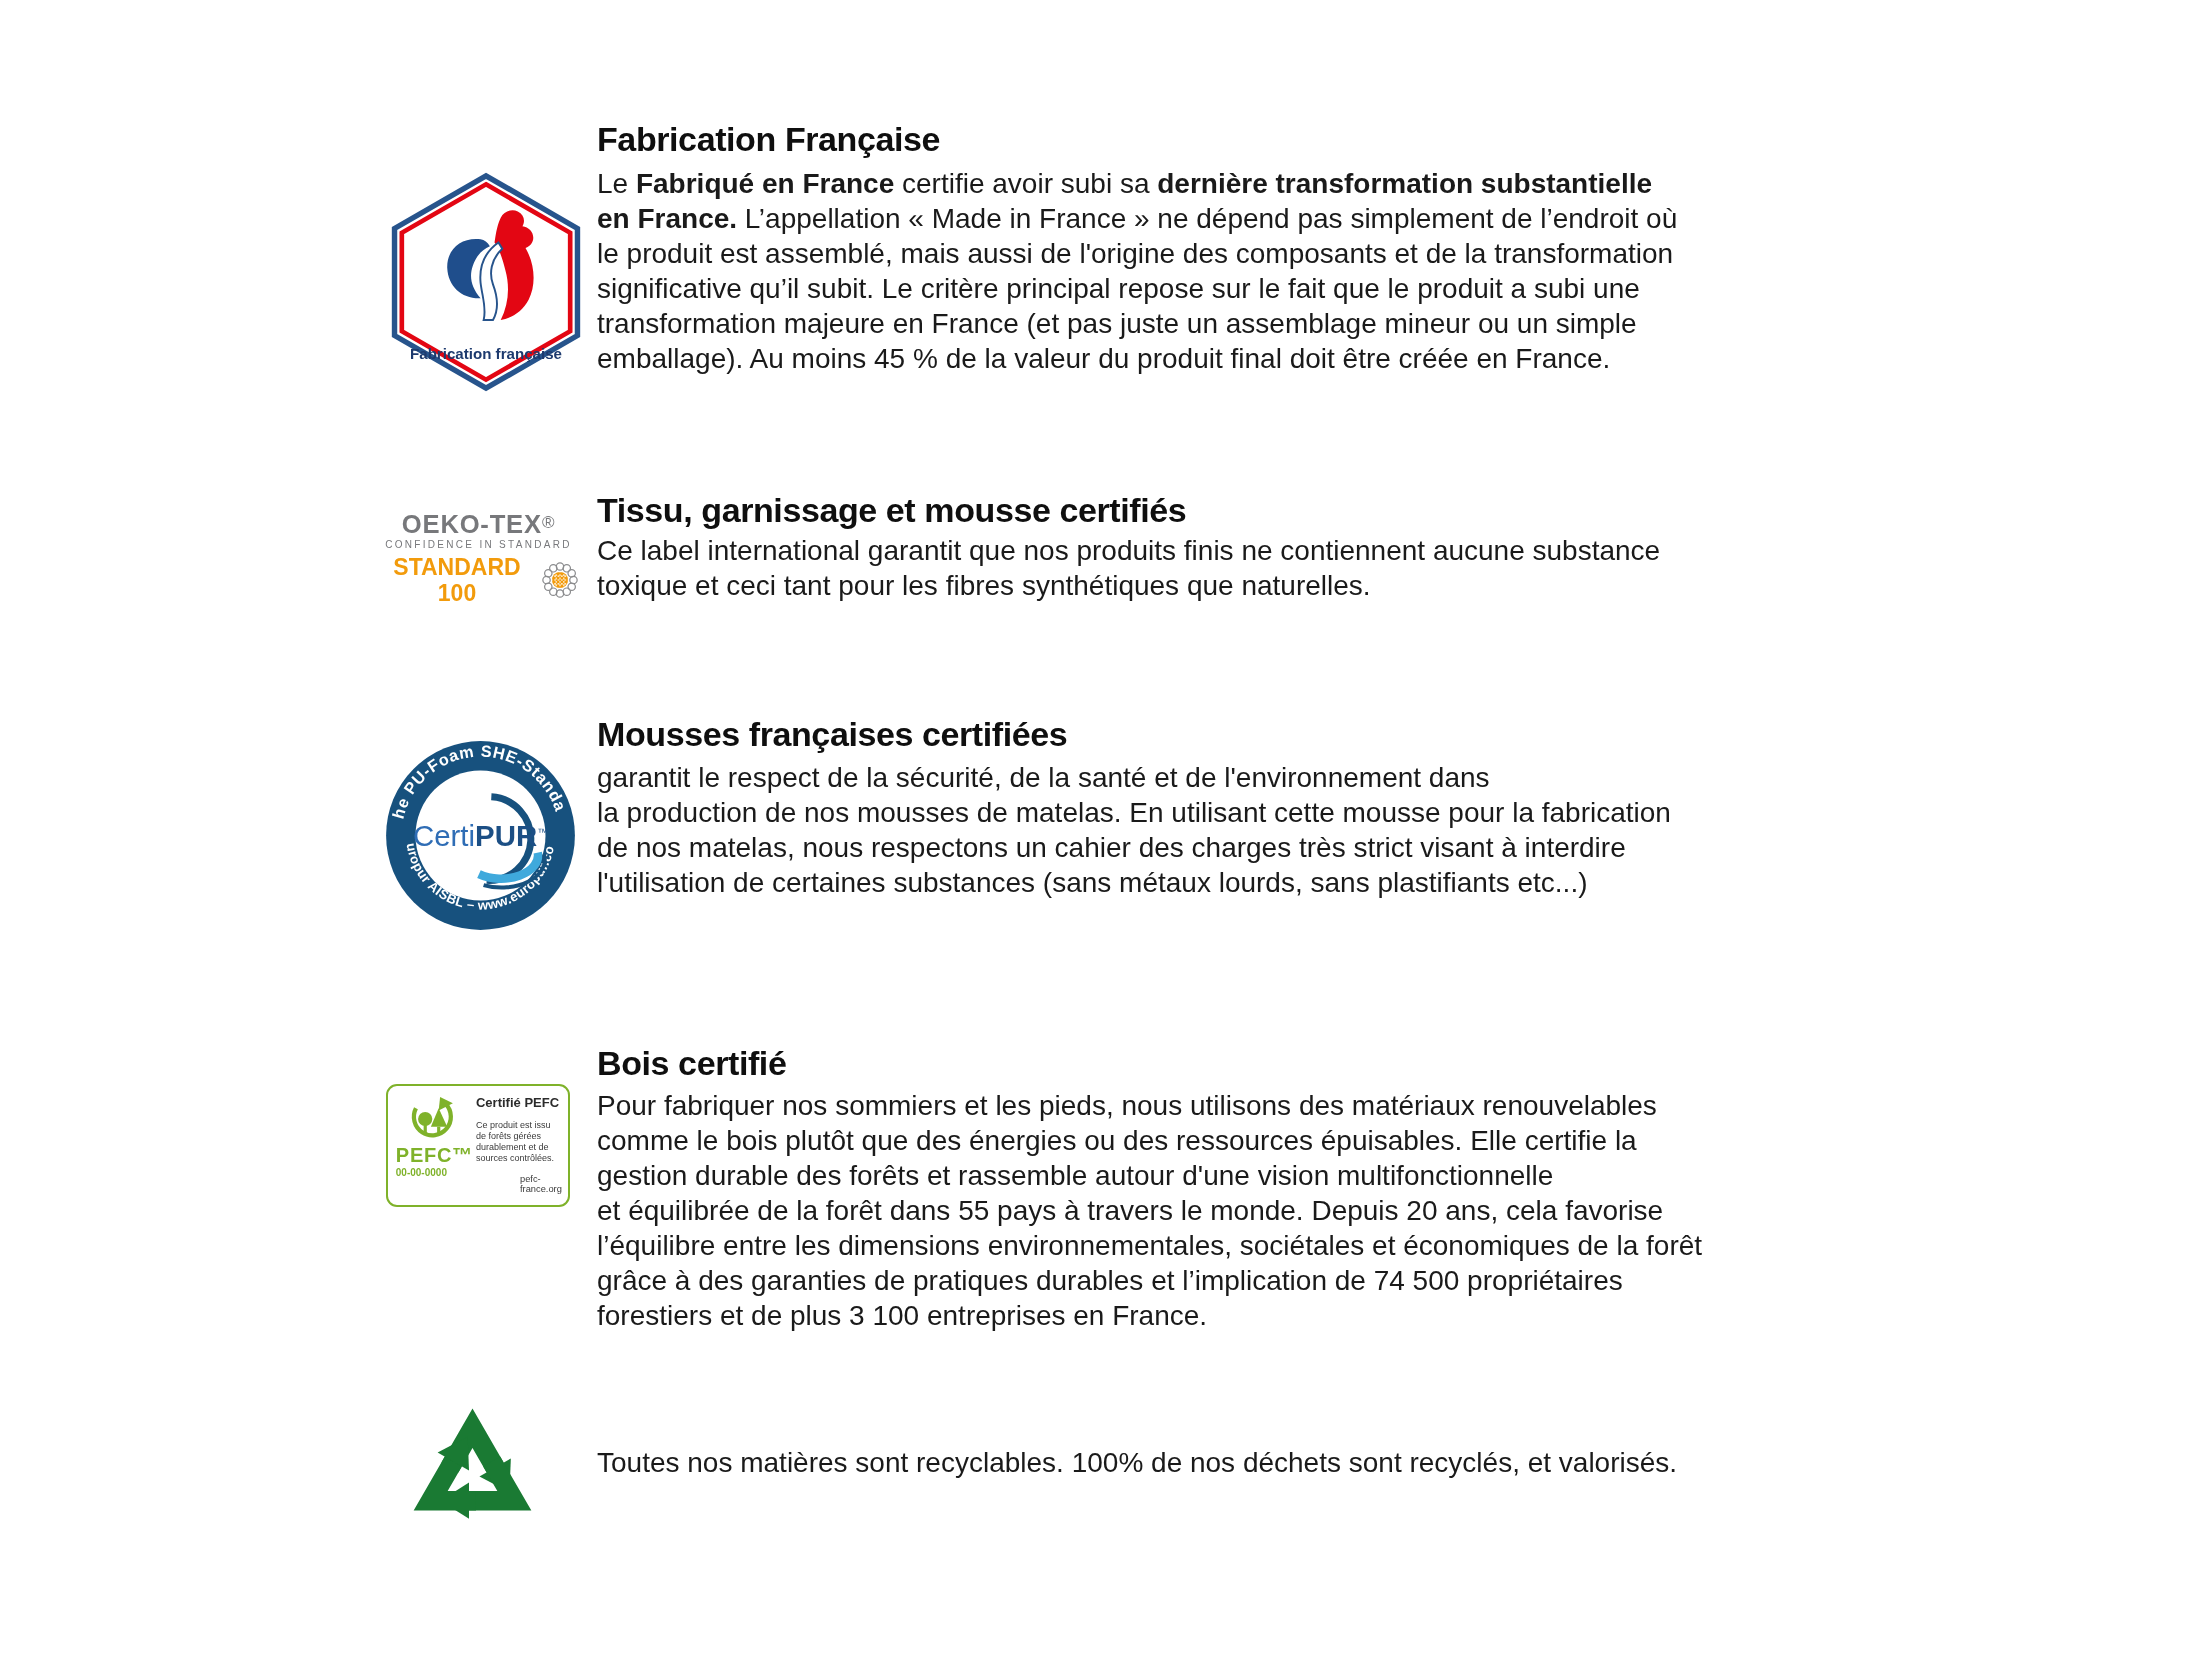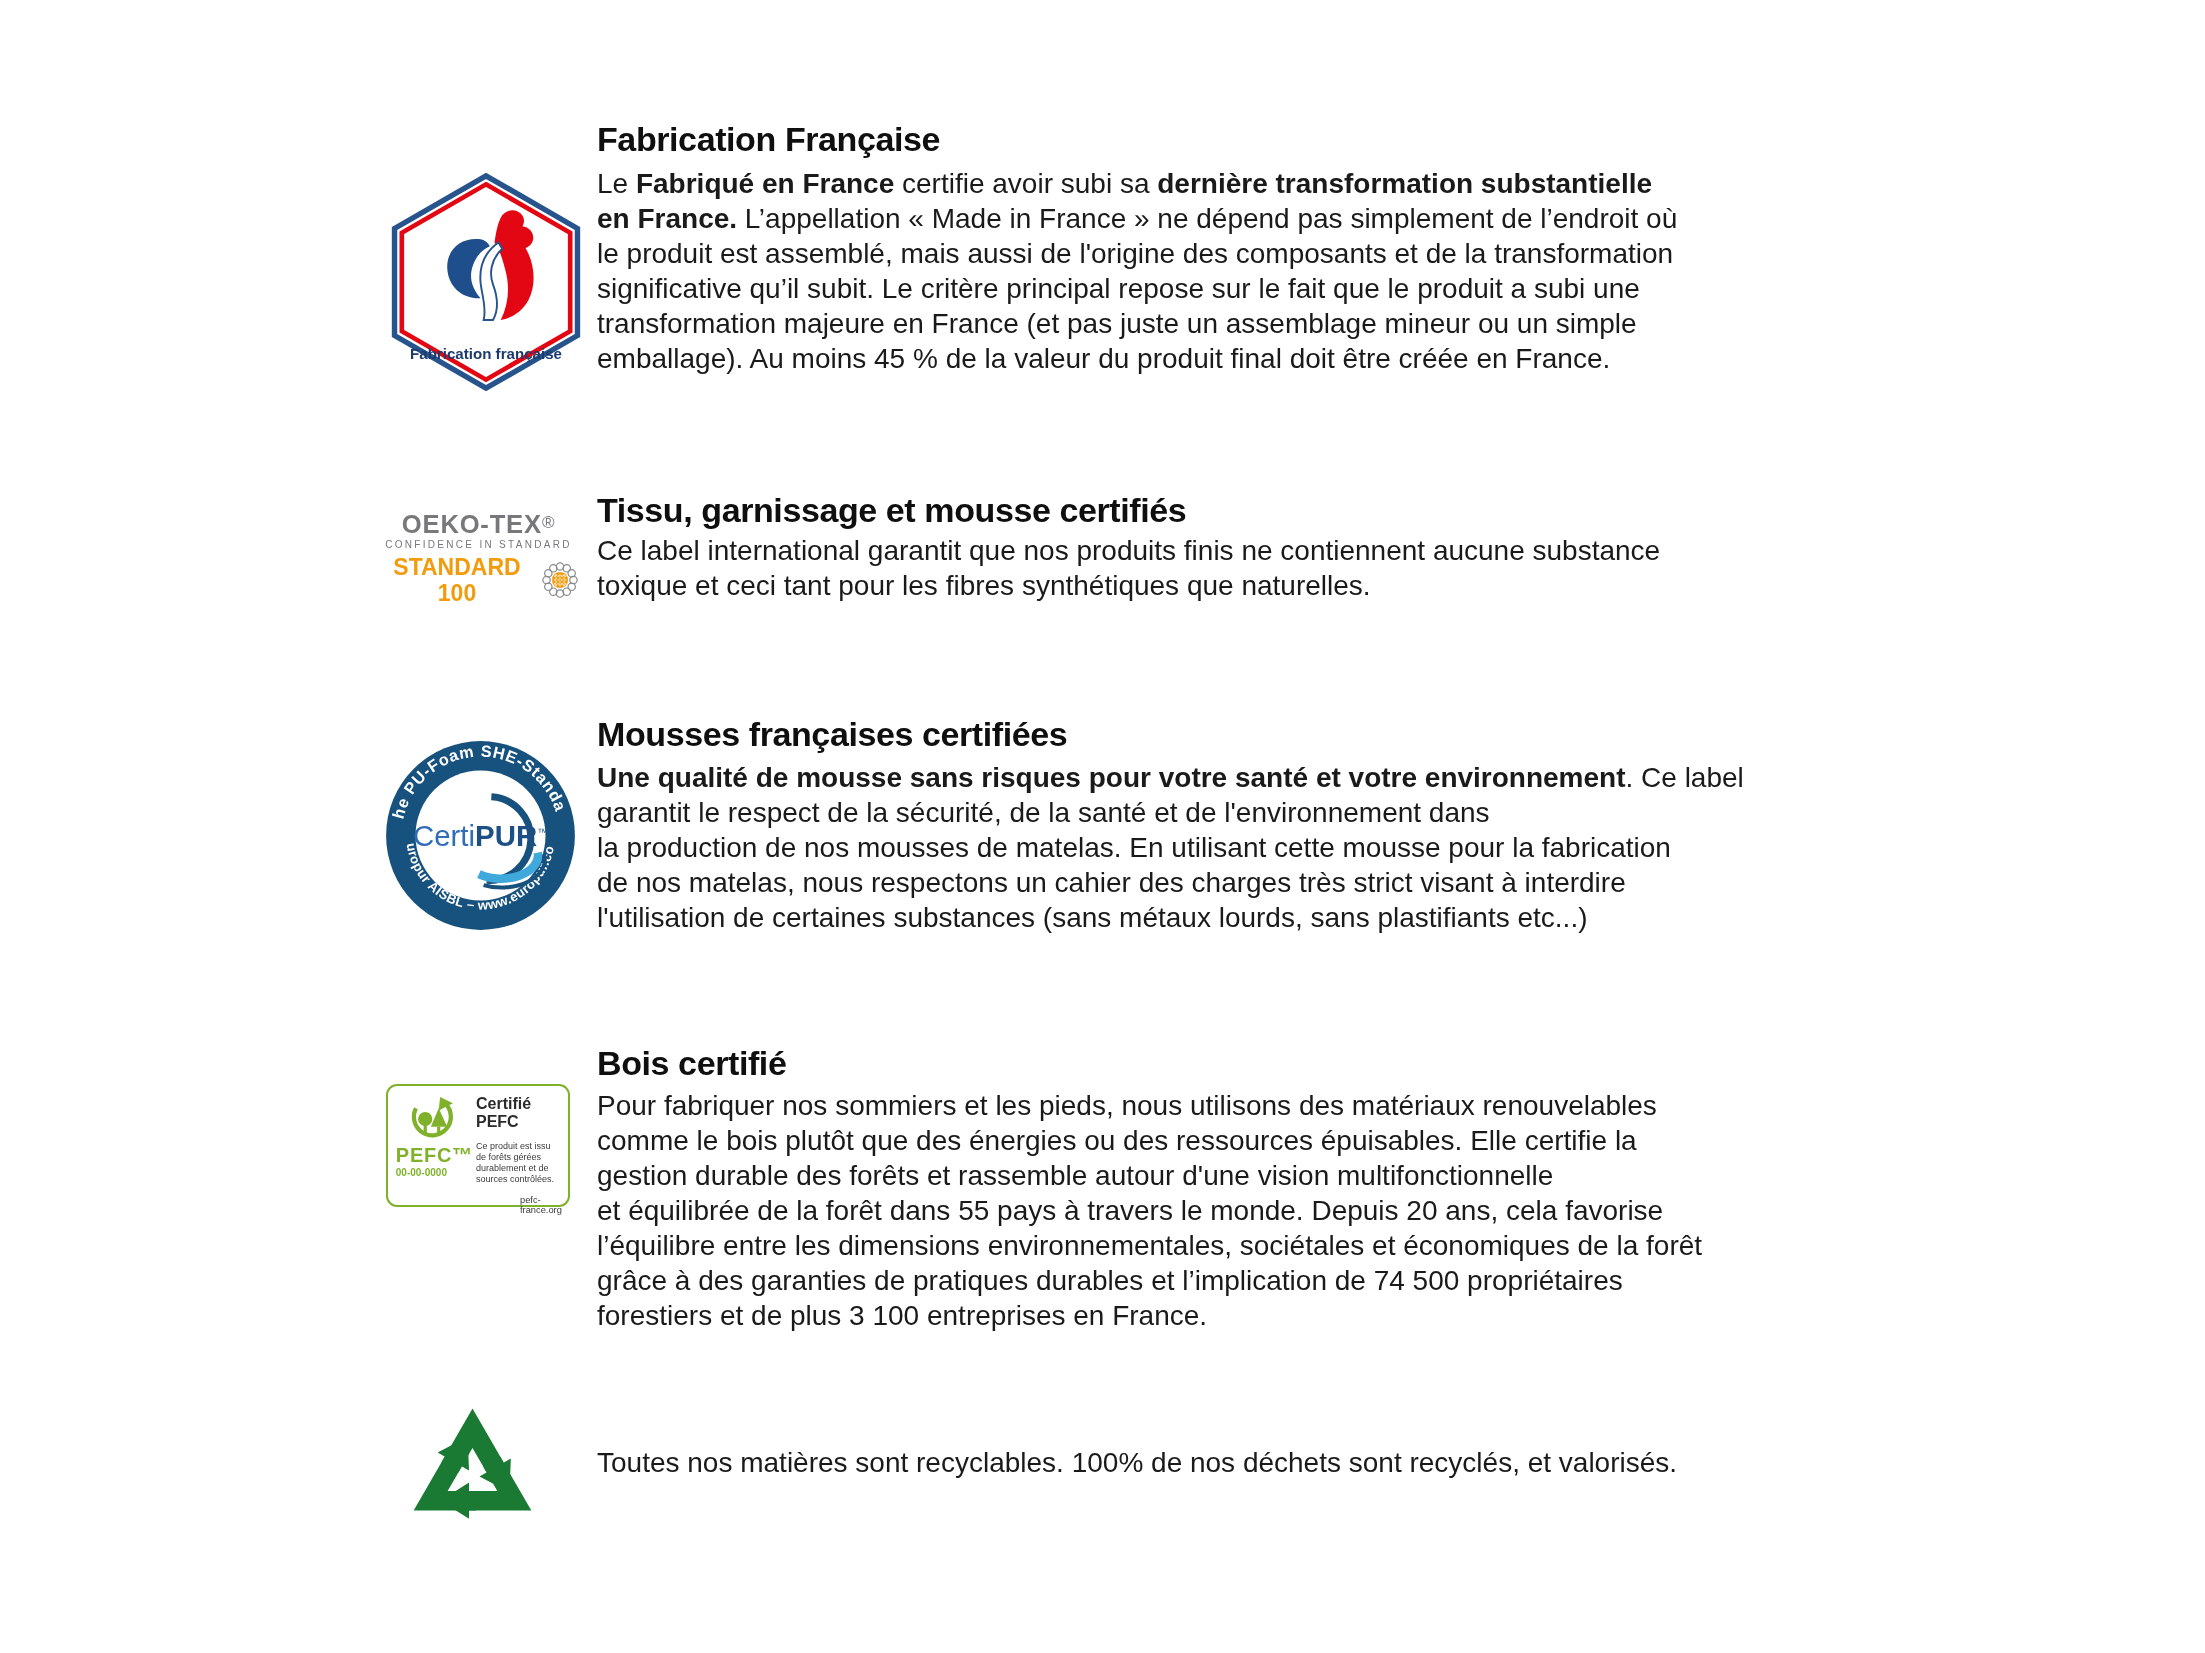--- a/index.html
+++ b/index.html
@@ -44,21 +44,21 @@
 
   
   #logo-pefc{position:absolute;left:386px;top:1084px;width:184px;height:123px;
              border:2.3px solid #7fb22a;border-radius:11px;background:#ffffff;
              box-sizing:border-box;display:flex;padding:7.8px 6.2px 6.2px 7.8px;gap:6.2px;}
   .pefc-left{width:74px;}
   .pefc-icon{width:54px;height:50px;display:block;margin:0 auto;}
   .pefc-brand{font-size:20px;font-weight:700;color:#7fb22a;letter-spacing:0.8px;line-height:22px;}
   .pefc-code{font-size:10px;font-weight:700;color:#7fb22a;margin-top:1.6px;}
   .pefc-right{flex:1;text-align:left;white-space:normal;}
-  .pefc-cert{font-size:16px;font-weight:700;color:#2b2b2b;margin-top:1.6px;}
+  .pefc-cert{font-size:13px;font-weight:700;color:#2b2b2b;margin-top:1.6px;}
   .pefc-desc{font-size:9px;line-height:11.2px;color:#3a3a3a;margin-top:9.3px;}
   .pefc-site{font-size:9.3px;color:#3a3a3a;margin-top:9.3px;padding-left:44px;}
 
   
   #logo-recycle{position:absolute;left:397px;top:1389px;width:151px;height:151px;}
 
   svg text{font-family:"Liberation Sans",sans-serif;}
 </style>
 </head>
 <body>
@@ -135,21 +135,20 @@
       <text class="ct-arc"><textPath href="#ctArcTop" startOffset="50%" text-anchor="middle">The PU-Foam SHE-Standard</textPath></text>
       <text class="ct-arc-b"><textPath href="#ctArcBot" startOffset="50%" text-anchor="middle">Europur AISBL – www.europur.com</textPath></text>
       <path d="M140,76 A52,52 0 0 1 134,184" fill="none" stroke="#17517e" stroke-width="9"></path>
       <path d="M124,176 A48,30 0 0 0 200,148" fill="none" stroke="#3fa9dc" stroke-width="11"></path>
       <path d="M130,190 A56,36 0 0 0 208,150" fill="none" stroke="#17517e" stroke-width="5"></path>
       <text x="126" y="140" font-size="38" text-anchor="middle"><tspan class="ct-light">Certi</tspan><tspan class="ct-bold">PUR</tspan><tspan class="ct-tm" font-size="14" dy="-14">™</tspan></text>
     </svg>
   </div>
   <h2 class="heading" id="h-mousses">Mousses françaises certifiées</h2>
   <div class="para" id="p-mousses">
-      <div class="tline"><span data-b="1">Une qualité de mousse sans risques pour votre santé et votre environnement</span><span data-b="0">. Ce label</span></div>
       <div class="tline"><span data-b="0">garantit le respect de la sécurité, de la santé et de l'environnement dans</span></div>
       <div class="tline"><span data-b="0">la production de nos mousses de matelas. En utilisant cette mousse pour la fabrication</span></div>
       <div class="tline"><span data-b="0">de nos matelas, nous respectons un cahier des charges très strict visant à interdire</span></div>
       <div class="tline"><span data-b="0">l'utilisation de certaines substances (sans métaux lourds, sans plastifiants etc...)</span></div>
     </div>
 
   <div id="logo-pefc">
     <div class="pefc-left">
       <svg class="pefc-icon" viewBox="0 0 76 66">
         <path d="M14,18 A26,26 0 1 0 56,12" fill="none" stroke="#7fb22a" stroke-width="6"></path>

